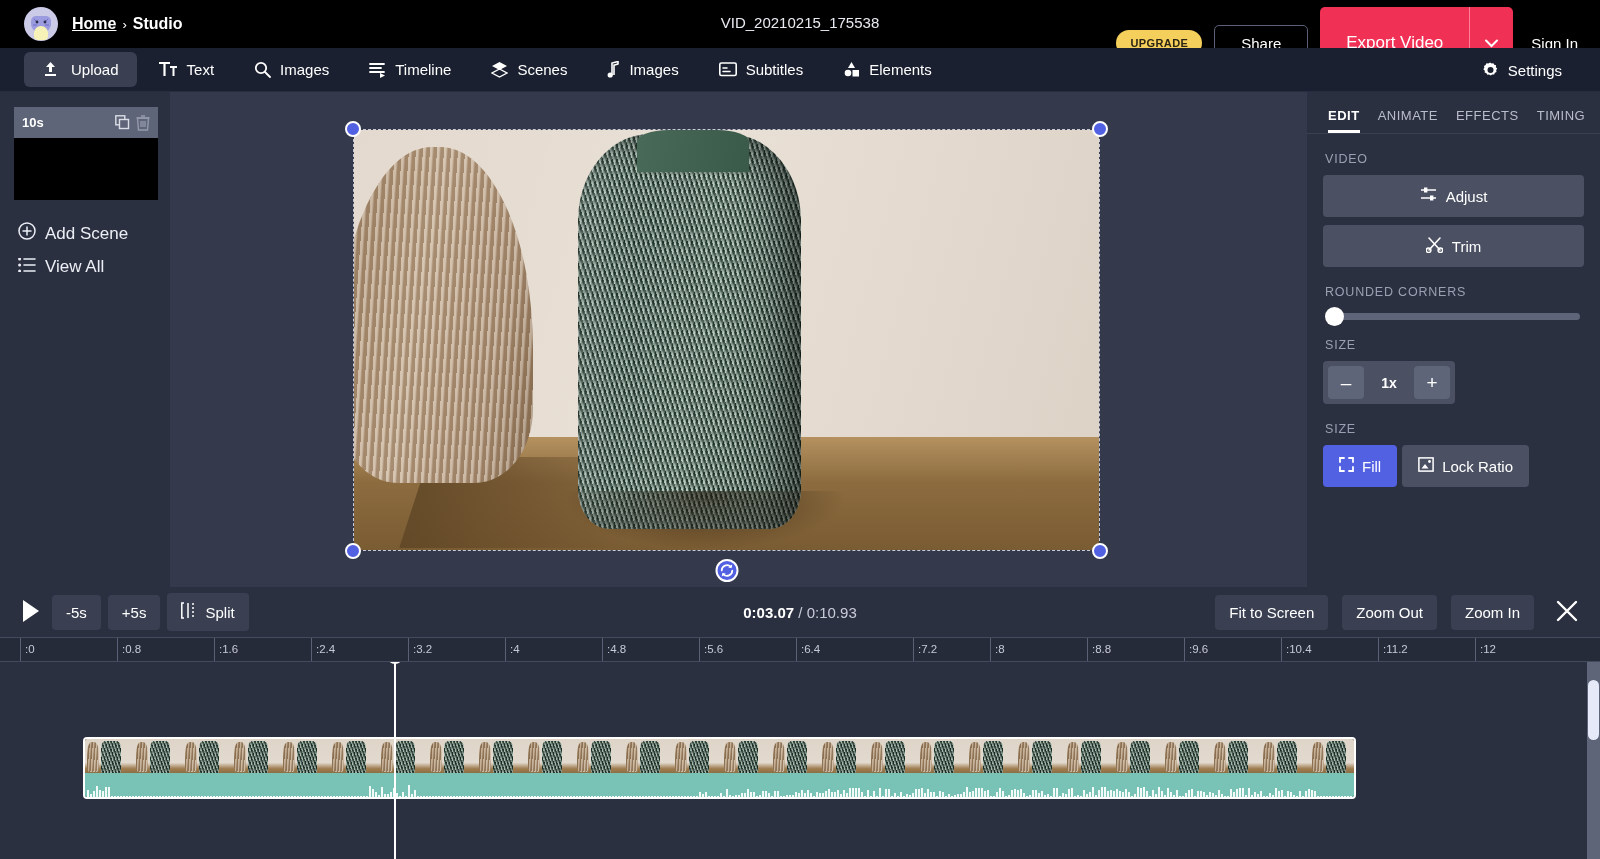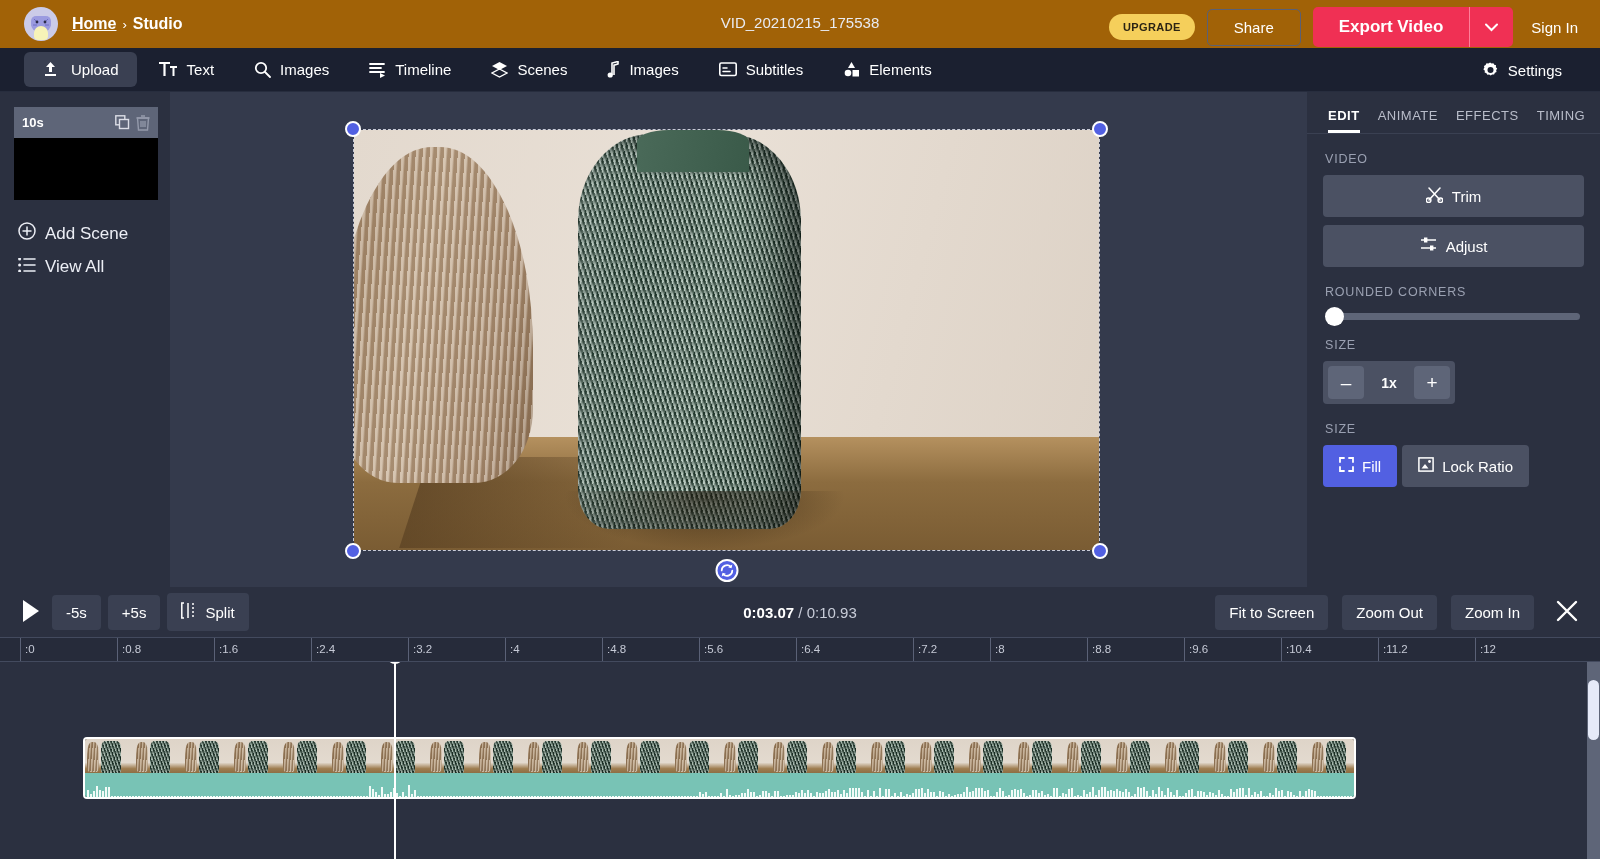--- a/index.html
+++ b/index.html
@@ -8,21 +8,21 @@
     background: #1b2030;
     font-family: "Liberation Sans", sans-serif;
     overflow: hidden;
     color: #eceef5;
   }
   #app { position: relative; width: 1600px; height: 859px; }
 
   
   .header {
     position: absolute; left: 0; top: 0; width: 1600px; height: 48px;
-    background: #a16207;
+    background: #000000;
     display: flex; align-items: center;
   }
   .avatar {
     width: 34px; height: 34px; border-radius: 50%;
     margin-left: 24px;
     background: #cbcbe8;
     position: relative; overflow: hidden; flex: none;
   }
   .avatar .ears { position:absolute; left:7px; top:5px; width:20px; height:9px;}
   .avatar .face {
@@ -54,22 +54,22 @@
     background:#f5cf5b; color:#2b2414; font-weight:bold; font-size:11px;
     letter-spacing:.4px; border-radius:14px; padding:7px 14px; border:none;
     cursor:pointer;
   }
   .btn-share {
     background:transparent; color:#fff; font-size:15px;
     border:1px solid #5a6075; border-radius:5px; padding:9px 26px; cursor:pointer;
   }
   .export-group { display:flex; align-items:stretch; }
   .btn-export {
-    background:#f03054; color:#fff; font-weight:bold; font-size:17px;
-    border:none; border-radius:5px 0 0 5px; padding:10px 26px; cursor:pointer;
+    background:#f03054; color:#fff; font-weight:normal; font-size:17px;
+    border:none; border-radius:5px 0 0 5px; padding:26px 26px; cursor:pointer;
   }
   .btn-export-caret {
     background:#f03054; color:#fff; border:none; border-left:1px solid #ff7f99;
     border-radius:0 5px 5px 0; width:44px; cursor:pointer;
     display:flex; align-items:center; justify-content:center; font-size:13px;
   }
   .btn-signin {
     background:transparent; border:none; color:#fff; font-size:15px;
     cursor:pointer; padding:6px 6px;
   }
@@ -553,37 +553,37 @@
       <button class="rtab">EFFECTS</button>
       <button class="rtab">TIMING</button>
     </div>
 
     <div class="rsection">
       <div class="rlabel">VIDEO</div>
 
       <button class="rbtn">
         <span>
           <svg width="17" height="17" viewBox="0 0 17 17">
+              <path d="M1 4 H16 M1 12 H16" stroke="#fff" stroke-width="1.6"></path>
+              <rect x="4" y="1.5" width="3.4" height="5" fill="#fff"></rect>
+              <rect x="10" y="9.5" width="3.4" height="5" fill="#fff"></rect>
+            </svg>
+        </span>
+        <span>Adjust</span>
+      </button>
+
+      <button class="rbtn">
+        <span>
+          <svg width="17" height="17" viewBox="0 0 17 17">
               <path d="M3 2 L14 14 M14 2 L3 14" stroke="#fff" stroke-width="1.6" stroke-linecap="round"></path>
               <circle cx="2.6" cy="14.2" r="2.3" stroke="#fff" stroke-width="1.5" fill="none"></circle>
               <circle cx="14.4" cy="14.2" r="2.3" stroke="#fff" stroke-width="1.5" fill="none"></circle>
             </svg>
         </span>
         <span>Trim</span>
-      </button>
-
-      <button class="rbtn">
-        <span>
-          <svg width="17" height="17" viewBox="0 0 17 17">
-              <path d="M1 4 H16 M1 12 H16" stroke="#fff" stroke-width="1.6"></path>
-              <rect x="4" y="1.5" width="3.4" height="5" fill="#fff"></rect>
-              <rect x="10" y="9.5" width="3.4" height="5" fill="#fff"></rect>
-            </svg>
-        </span>
-        <span>Adjust</span>
       </button>
 
 
       <div class="rlabel">ROUNDED CORNERS</div>
       <div class="slider-track">
         <div class="slider-knob"></div>
       </div>
 
       <div class="rlabel">SIZE</div>
       <div class="speed-group">

